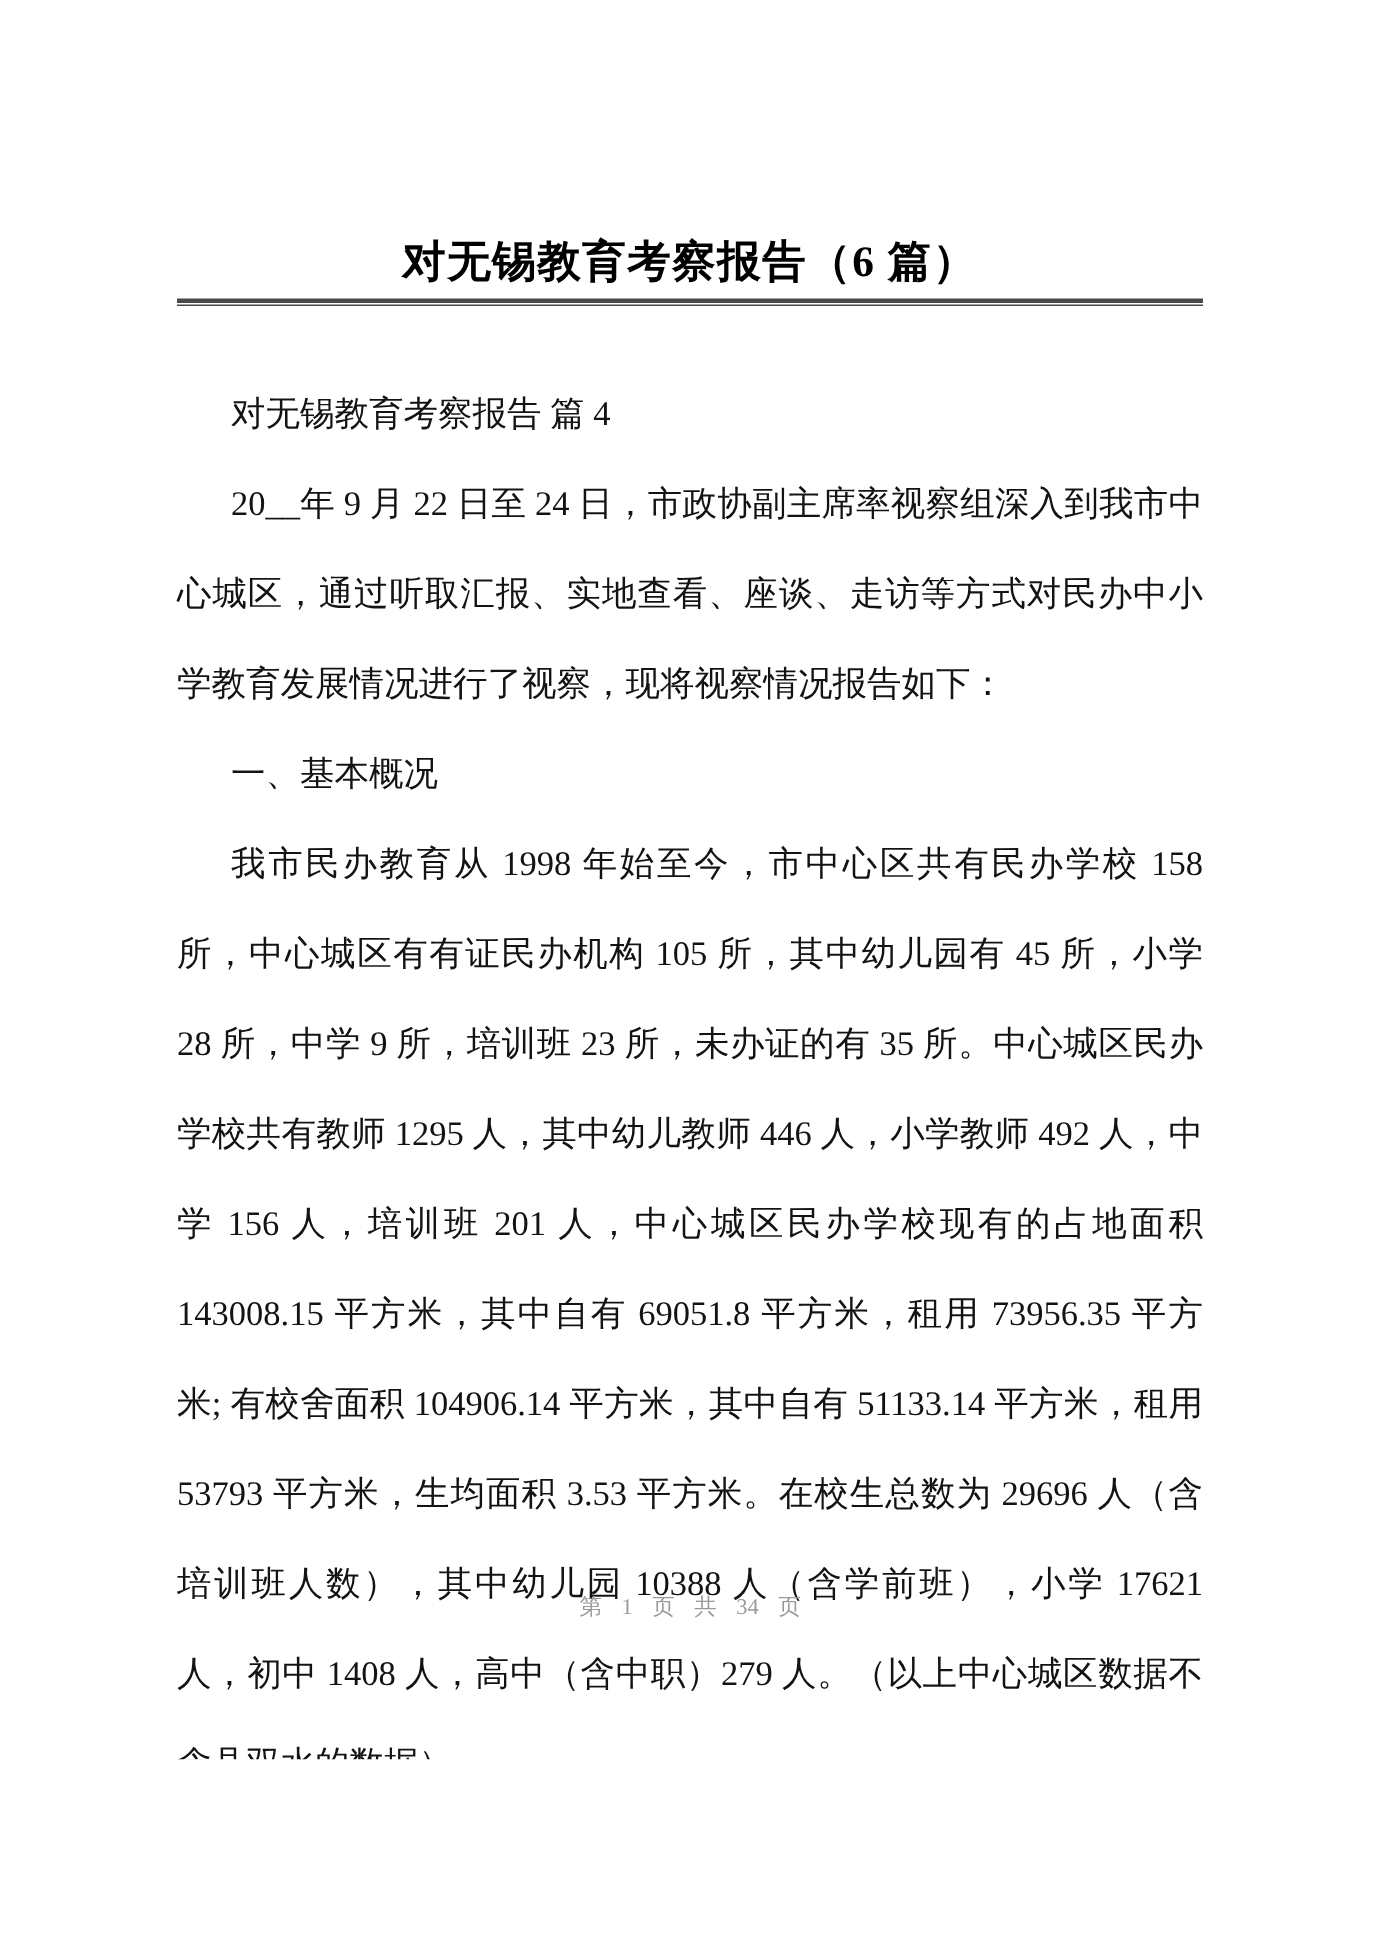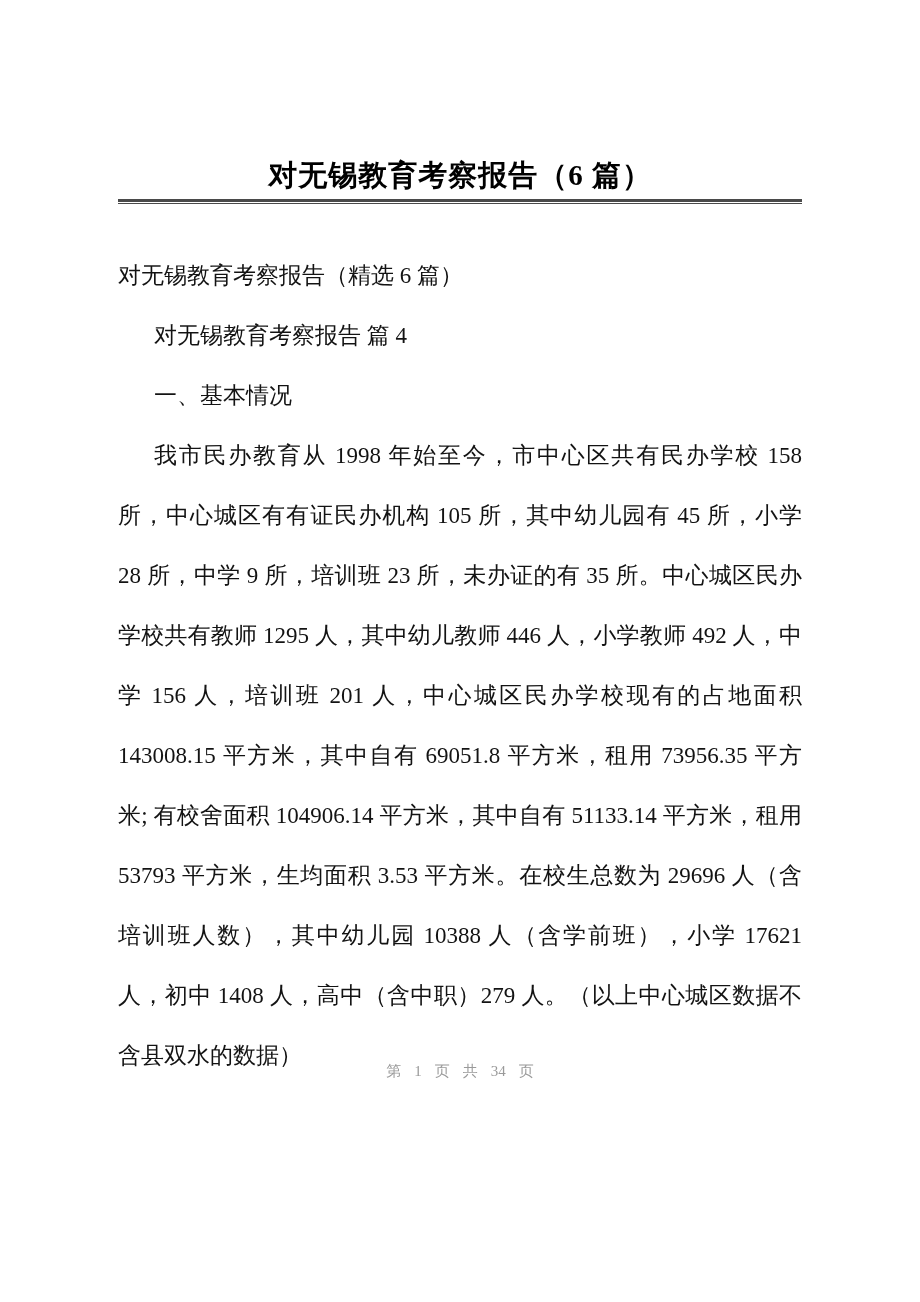--- a/index.html
+++ b/index.html
@@ -69,23 +69,23 @@
 </head>
 <body>
 
 <div class="page">
 
   <h1 class="doc-title">对无锡教育考察报告（6 篇）</h1>
 
   <div class="title-rule"></div>
 
   <div class="body-text">
-    <p class="para no-indent">对无锡教育考察报告（精选 6 篇）</p>
     <p class="para">对无锡教育考察报告 篇 4</p>
-    <p class="para">一、基本情况</p>
+    <p class="para">20__年 9 月 22 日至 24 日，市政协副主席率视察组深入到我市中心城区，通过听取汇报、实地查看、座谈、走访等方式对民办中小学教育发展情况进行了视察，现将视察情况报告如下：</p>
+    <p class="para">一、基本概况</p>
     <p class="para">我市民办教育从 1998 年始至今，市中心区共有民办学校 158 所，中心城区有有证民办机构 105 所，其中幼儿园有 45 所，小学 28 所，中学 9 所，培训班 23 所，未办证的有 35 所。中心城区民办学校共有教师 1295 人，其中幼儿教师 446 人，小学教师 492 人，中学 156 人，培训班 201 人，中心城区民办学校现有的占地面积 143008.15 平方米，其中自有 69051.8 平方米，租用 73956.35 平方米; 有校舍面积 104906.14 平方米，其中自有 51133.14 平方米，租用 53793 平方米，生均面积 3.53 平方米。在校生总数为 29696 人（含培训班人数），其中幼儿园 10388 人（含学前班），小学 17621 人，初中 1408 人，高中（含中职）279 人。（以上中心城区数据不含县双水的数据）</p>
   </div>
 
   <div class="page-footer">
     <span>第</span>
     <span>1</span>
     <span>页</span>
     <span>共</span>
     <span>34</span>
     <span>页</span>

